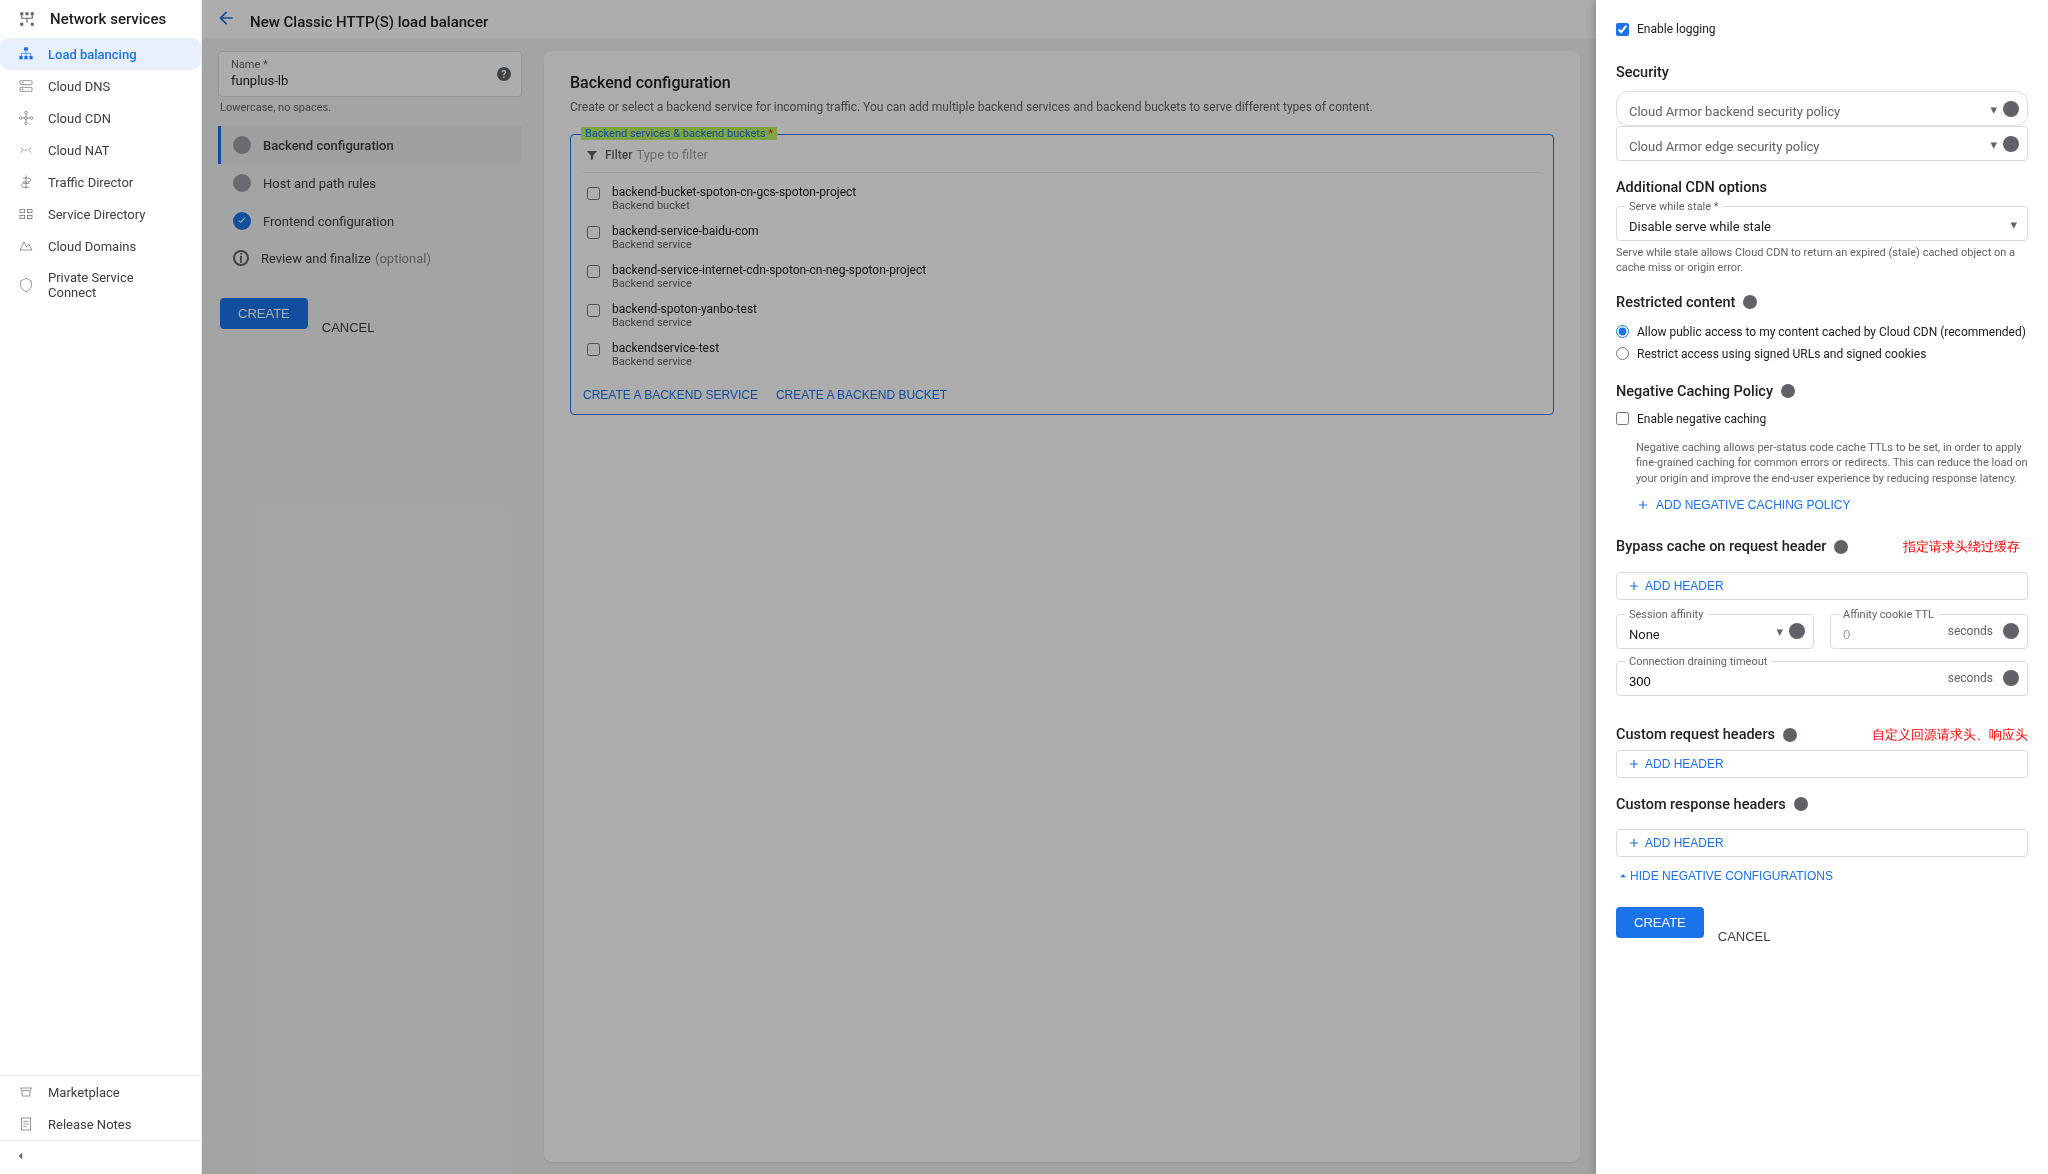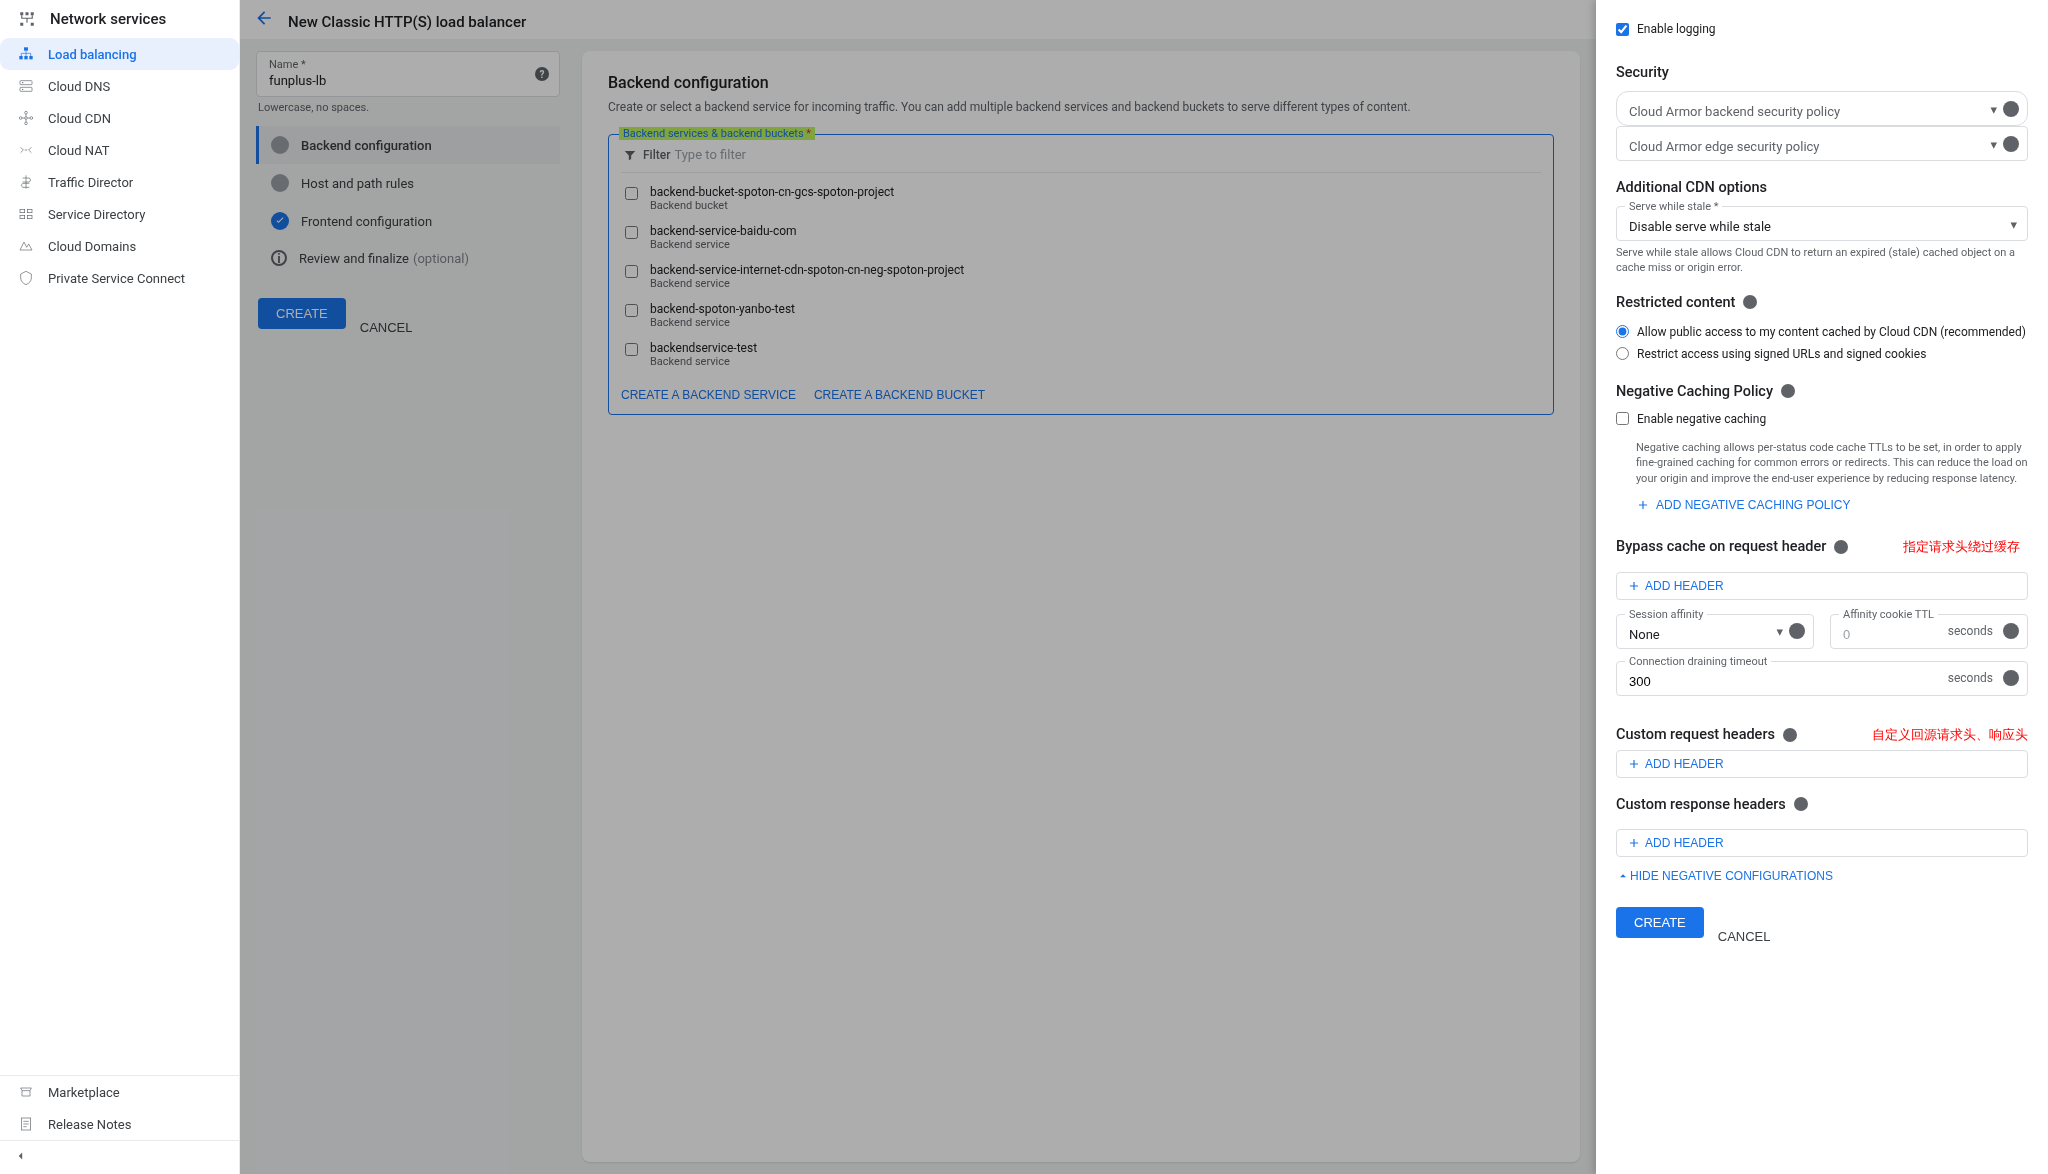--- a/index.html
+++ b/index.html
@@ -1,20 +1,20 @@
 <!DOCTYPE html>
 <html><head>
 <meta charset="utf-8">
 <style>
 * { box-sizing: border-box; margin: 0; padding: 0; }
 body { font-family: Roboto, Arial, sans-serif; font-size: 13px; color: #202124; background: #fff; overflow: hidden; }
 .app { display: flex; height: 100vh; width: 100vw; }
 
 
-.left-nav { width: 240px; background: #fff; border-right: 1px solid #e8eaed; display: flex; flex-direction: column; }
+.left-nav { width: 202px; background: #fff; border-right: 1px solid #e8eaed; display: flex; flex-direction: column; }
 .nav-header { display: flex; align-items: center; padding: 10px 18px; font-size: 15px; font-weight: 500; }
 .nav-header svg { margin-right: 14px; }
 .nav-items { flex: 1; }
 .nav-item { display: flex; align-items: center; padding: 8px 18px; font-size: 13px; color: #3c4043; cursor: pointer; border-radius: 9px; }
 .nav-item.active { background: #e8f0fe; color: #1a73e8; font-weight: 500; border-left: 0; }
 .nav-item svg { margin-right: 14px; width: 16px; height: 16px; flex-shrink: 0; }
 .nav-bottom { border-top: 1px solid #e8eaed; }
 .nav-collapse { border-top: 1px solid #e8eaed; padding: 8px 14px; cursor: pointer; }
 
 

